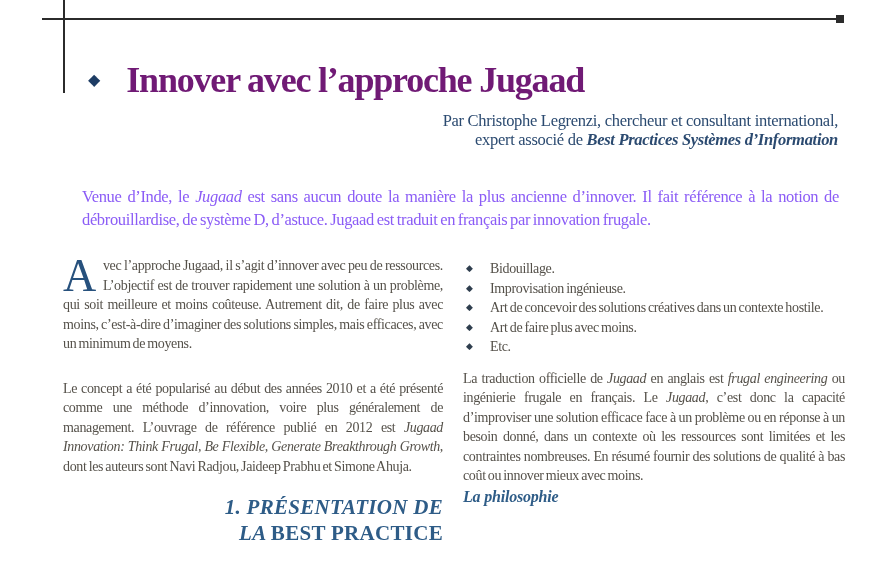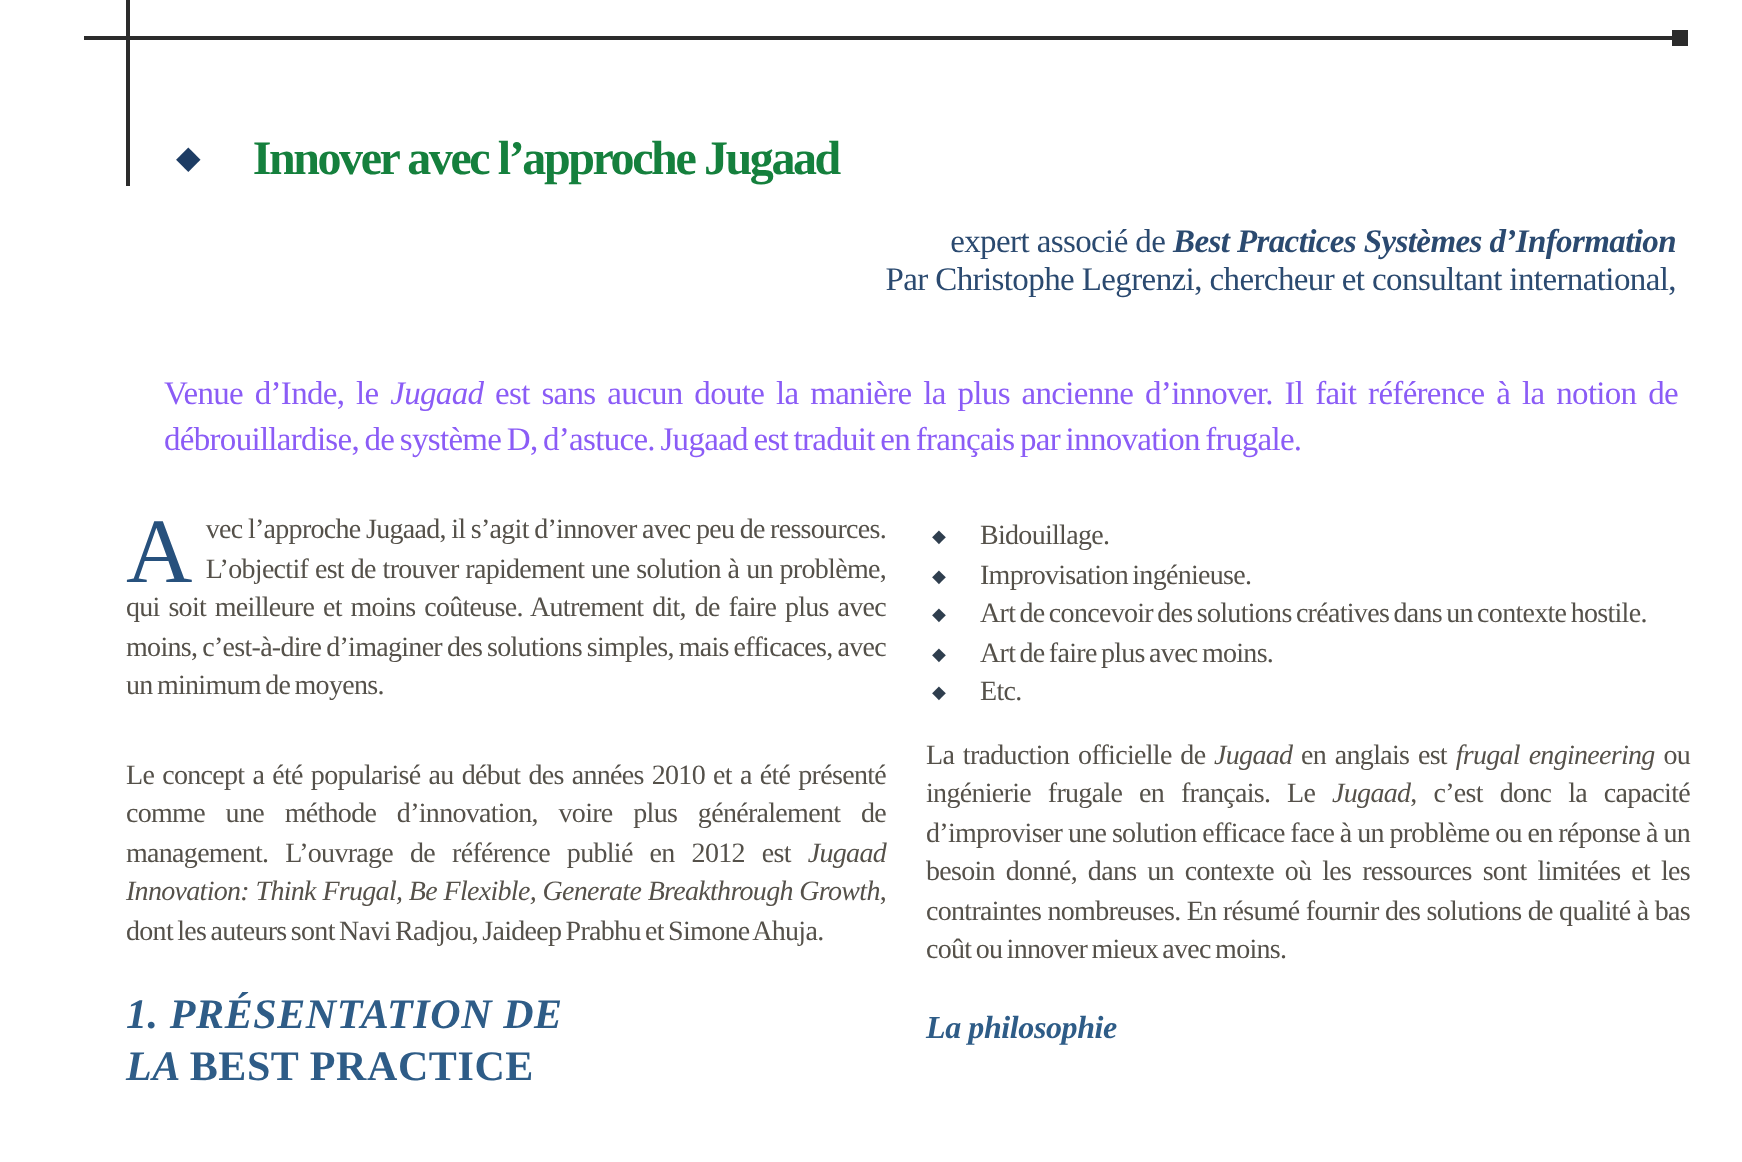--- a/index.html
+++ b/index.html
@@ -51,22 +51,22 @@
     align-items: center;
     gap: 26px;
     white-space: nowrap;
   }
   .title-bullet {
     color: #1d3c64;
     font-size: 16px;
     line-height: 16px;
   }
   .page-title {
-    color: #15803d;
-    font-size: 24px;
+    color: #701a75;
+    font-size: 36px;
     font-weight: bold;
     letter-spacing: -1.2px;
     line-height: 40px;
   }
 
   
   .byline {
     position: absolute;
     right: 33px;
     top: 112px;
@@ -127,20 +127,21 @@
 
   
   .section-heading {
     margin: 18px 0 0 0;
     color: #2e5c87;
     font-size: 21px;
     line-height: 26px;
     font-weight: 600;
     font-style: italic;
     letter-spacing: 0.3px;
+    text-align: right;
   }
   .section-heading .roman { font-style: normal; margin-top: 12px; }
 
   .sub-heading {
     margin: 14px 0 0 0;
     color: #2e5c87;
     font-size: 16px;
     line-height: 19px;
     font-weight: bold;
     font-style: italic;
@@ -164,40 +165,40 @@
   .bullet-list .bullet {
     flex: 0 0 24px;
     color: #2f3e4e;
     font-size: 9px;
     line-height: 19.5px;
     padding-left: 3px;
   }
   .bullet-list .bullet-text { flex: 1; }
 
   .para-right-1 { margin-top: 12px; }
-  .sub-heading-right { margin-top: 19px; font-style: italic; }
+  .sub-heading-right { margin-top: 1px; font-style: italic; }
   .para-right-2 { margin-top: 17px; }
 </style>
 </head>
 <body>
 
 <div class="page">
 
   <div class="rule-h"></div>
   <div class="rule-h-cap"></div>
   <div class="rule-v"></div>
 
   <div class="title-row">
     <span class="title-bullet">◆</span>
     <h1 class="page-title" style="margin:0">Innover avec l’approche Jugaad</h1>
   </div>
 
   <div class="byline">
+    <div>Par Christophe Legrenzi, chercheur et consultant international,</div>
     <div><span>expert associé de </span><span class="publication">Best Practices Systèmes d’Information</span></div>
-    <div>Par Christophe Legrenzi, chercheur et consultant international,</div>
   </div>
 
   <p class="intro"><span>Venue d’Inde, le </span><i>Jugaad</i><span> est sans aucun doute la manière la plus ancienne d’innover. Il fait référence à la notion de débrouillardise, de système D, d’astuce. Jugaad est traduit en français par innovation frugale.</span></p>
 
   <div class="col col-left">
     <p class="body-text"><span class="drop-cap">A</span><span>vec l’approche Jugaad, il s’agit d’innover avec peu de ressources. L’objectif est de trouver rapidement une solution à un problème, qui soit meilleure et moins coûteuse. Autrement dit, de faire plus avec moins, c’est-à-dire d’imaginer des solutions simples, mais efficaces, avec un minimum de moyens.</span></p>
 
     <p class="body-text para-spaced"><span>Le concept a été popularisé au début des années 2010 et a été présenté comme une méthode d’innovation, voire plus généralement de management. L’ouvrage de référence publié en 2012 est </span><i>Jugaad Innovation: Think Frugal, Be Flexible, Generate Breakthrough Growth</i><span>, dont les auteurs sont Navi Radjou, Jaideep Prabhu et Simone Ahuja.</span></p>
 
     <h2 class="section-heading"><span>1. PRÉSENTATION DE</span><br><span>LA </span><span class="roman">BEST PRACTICE</span></h2>

